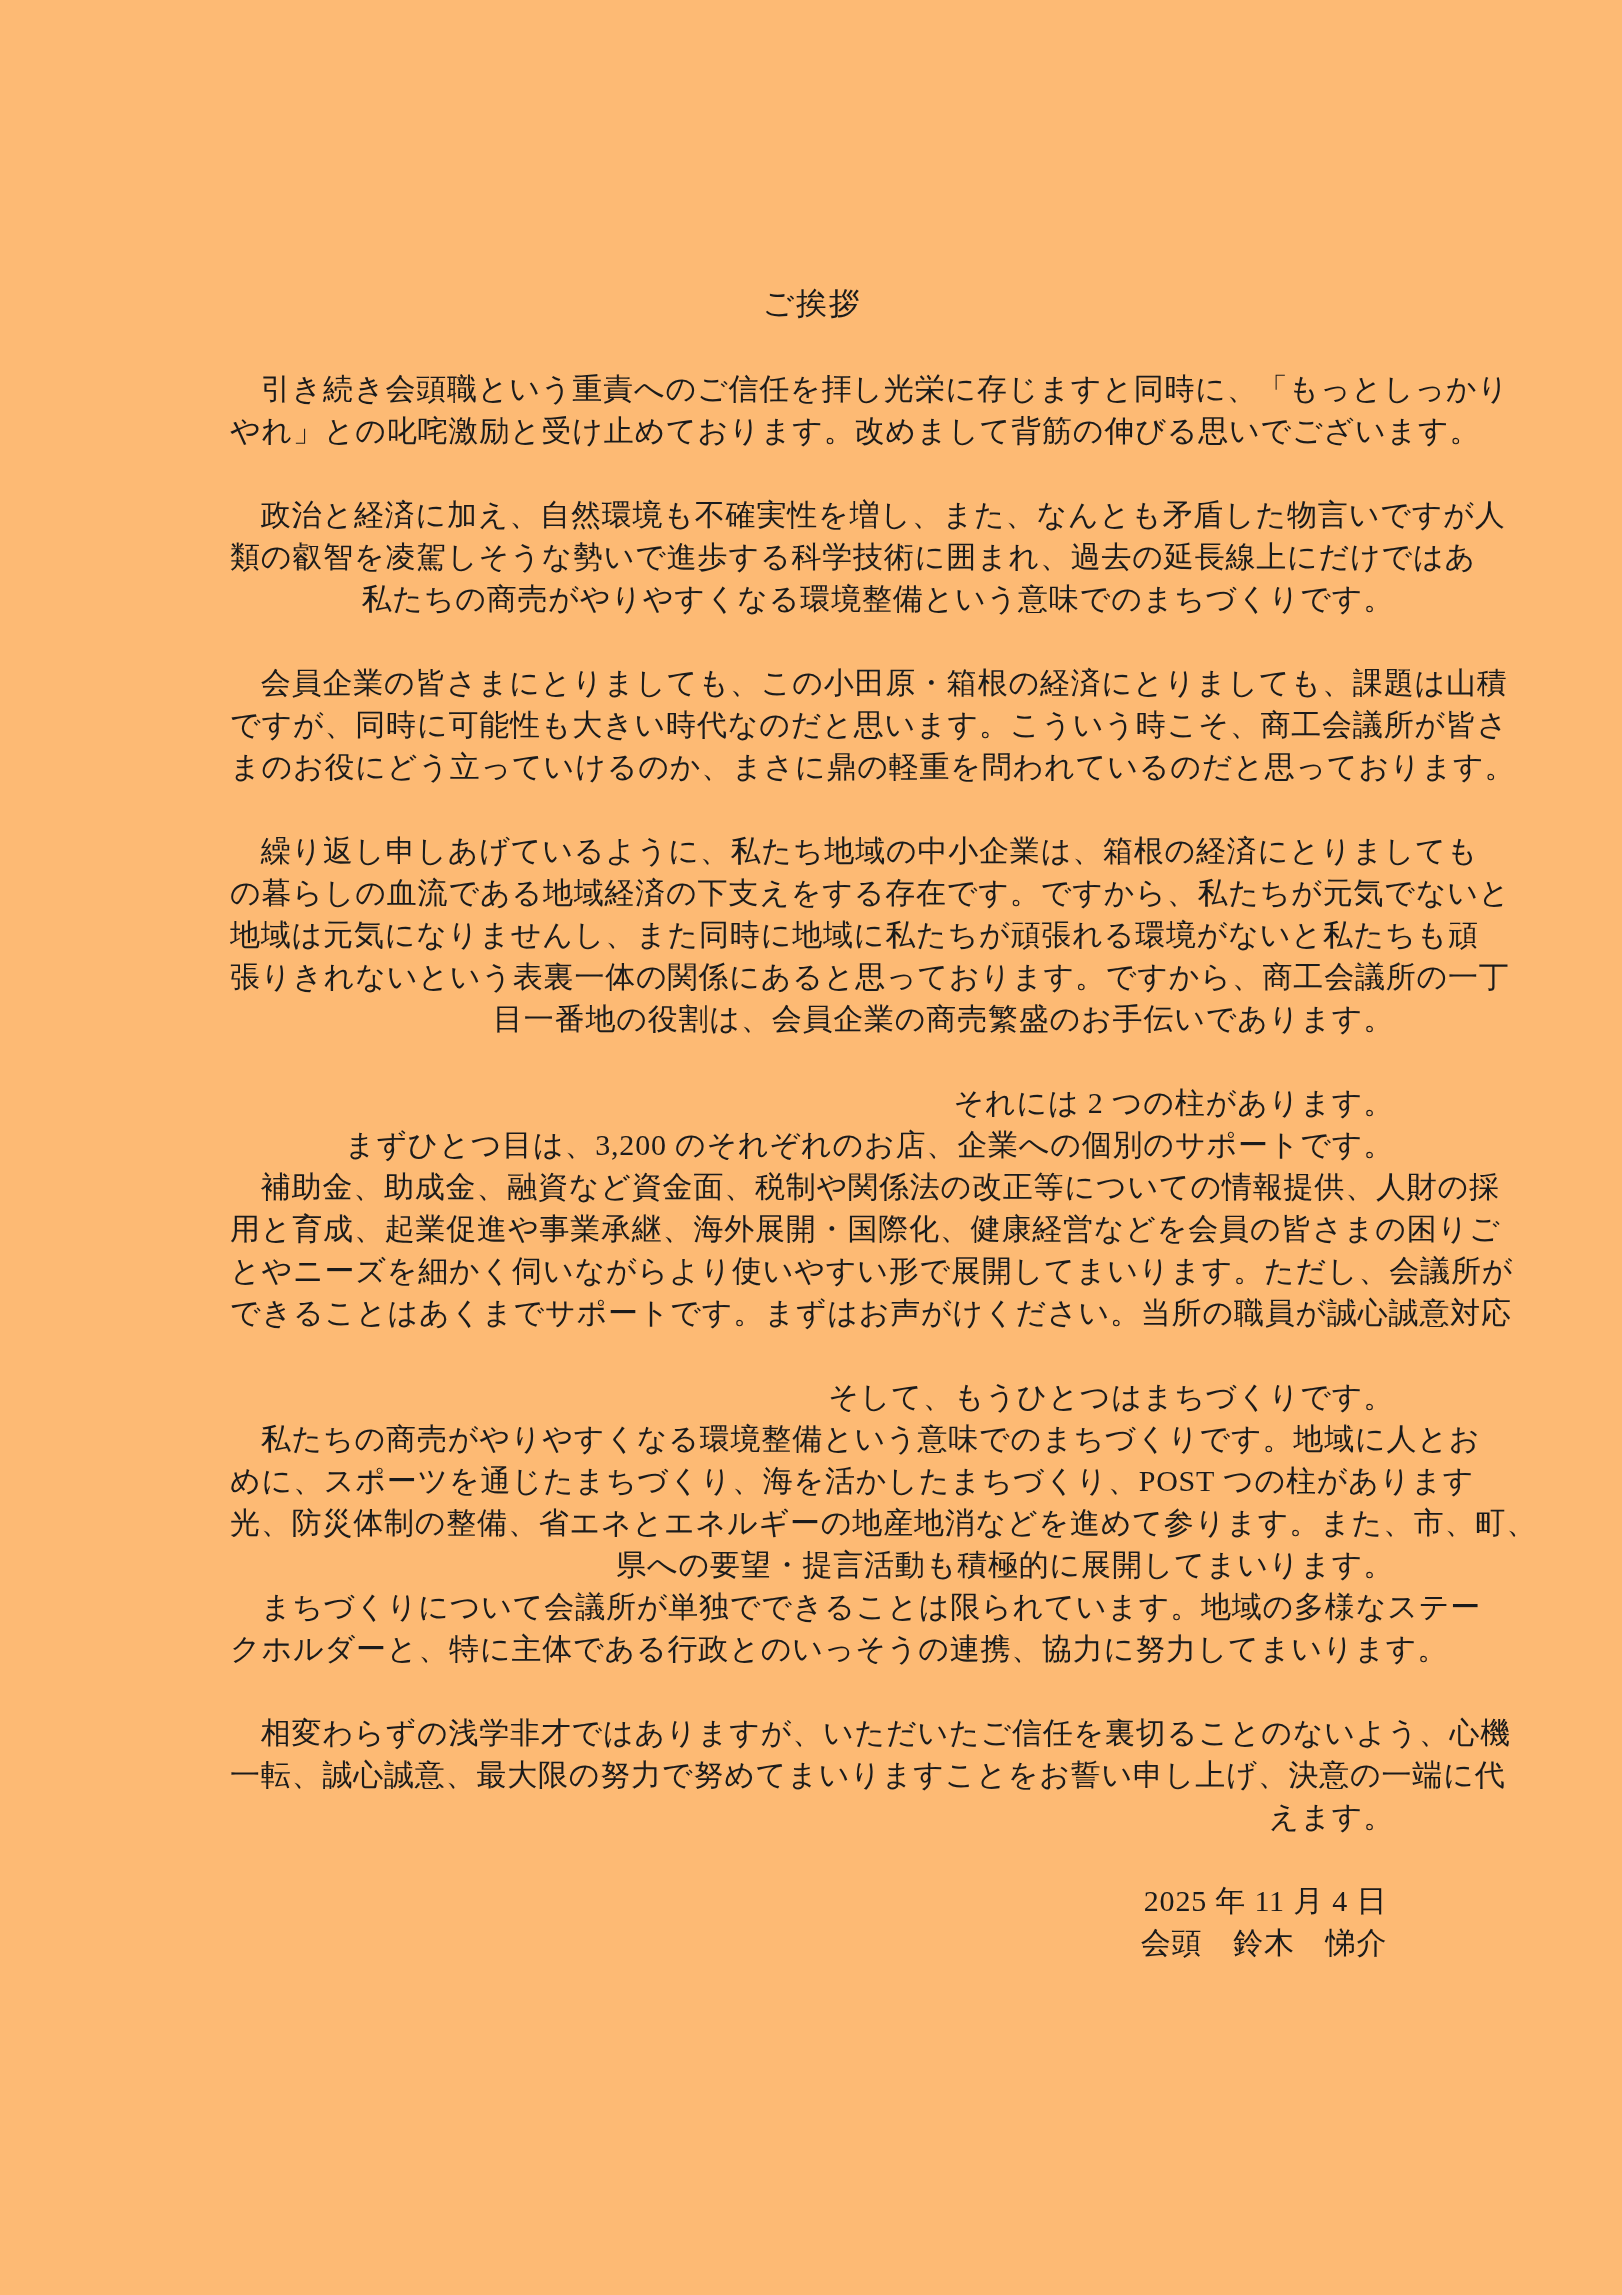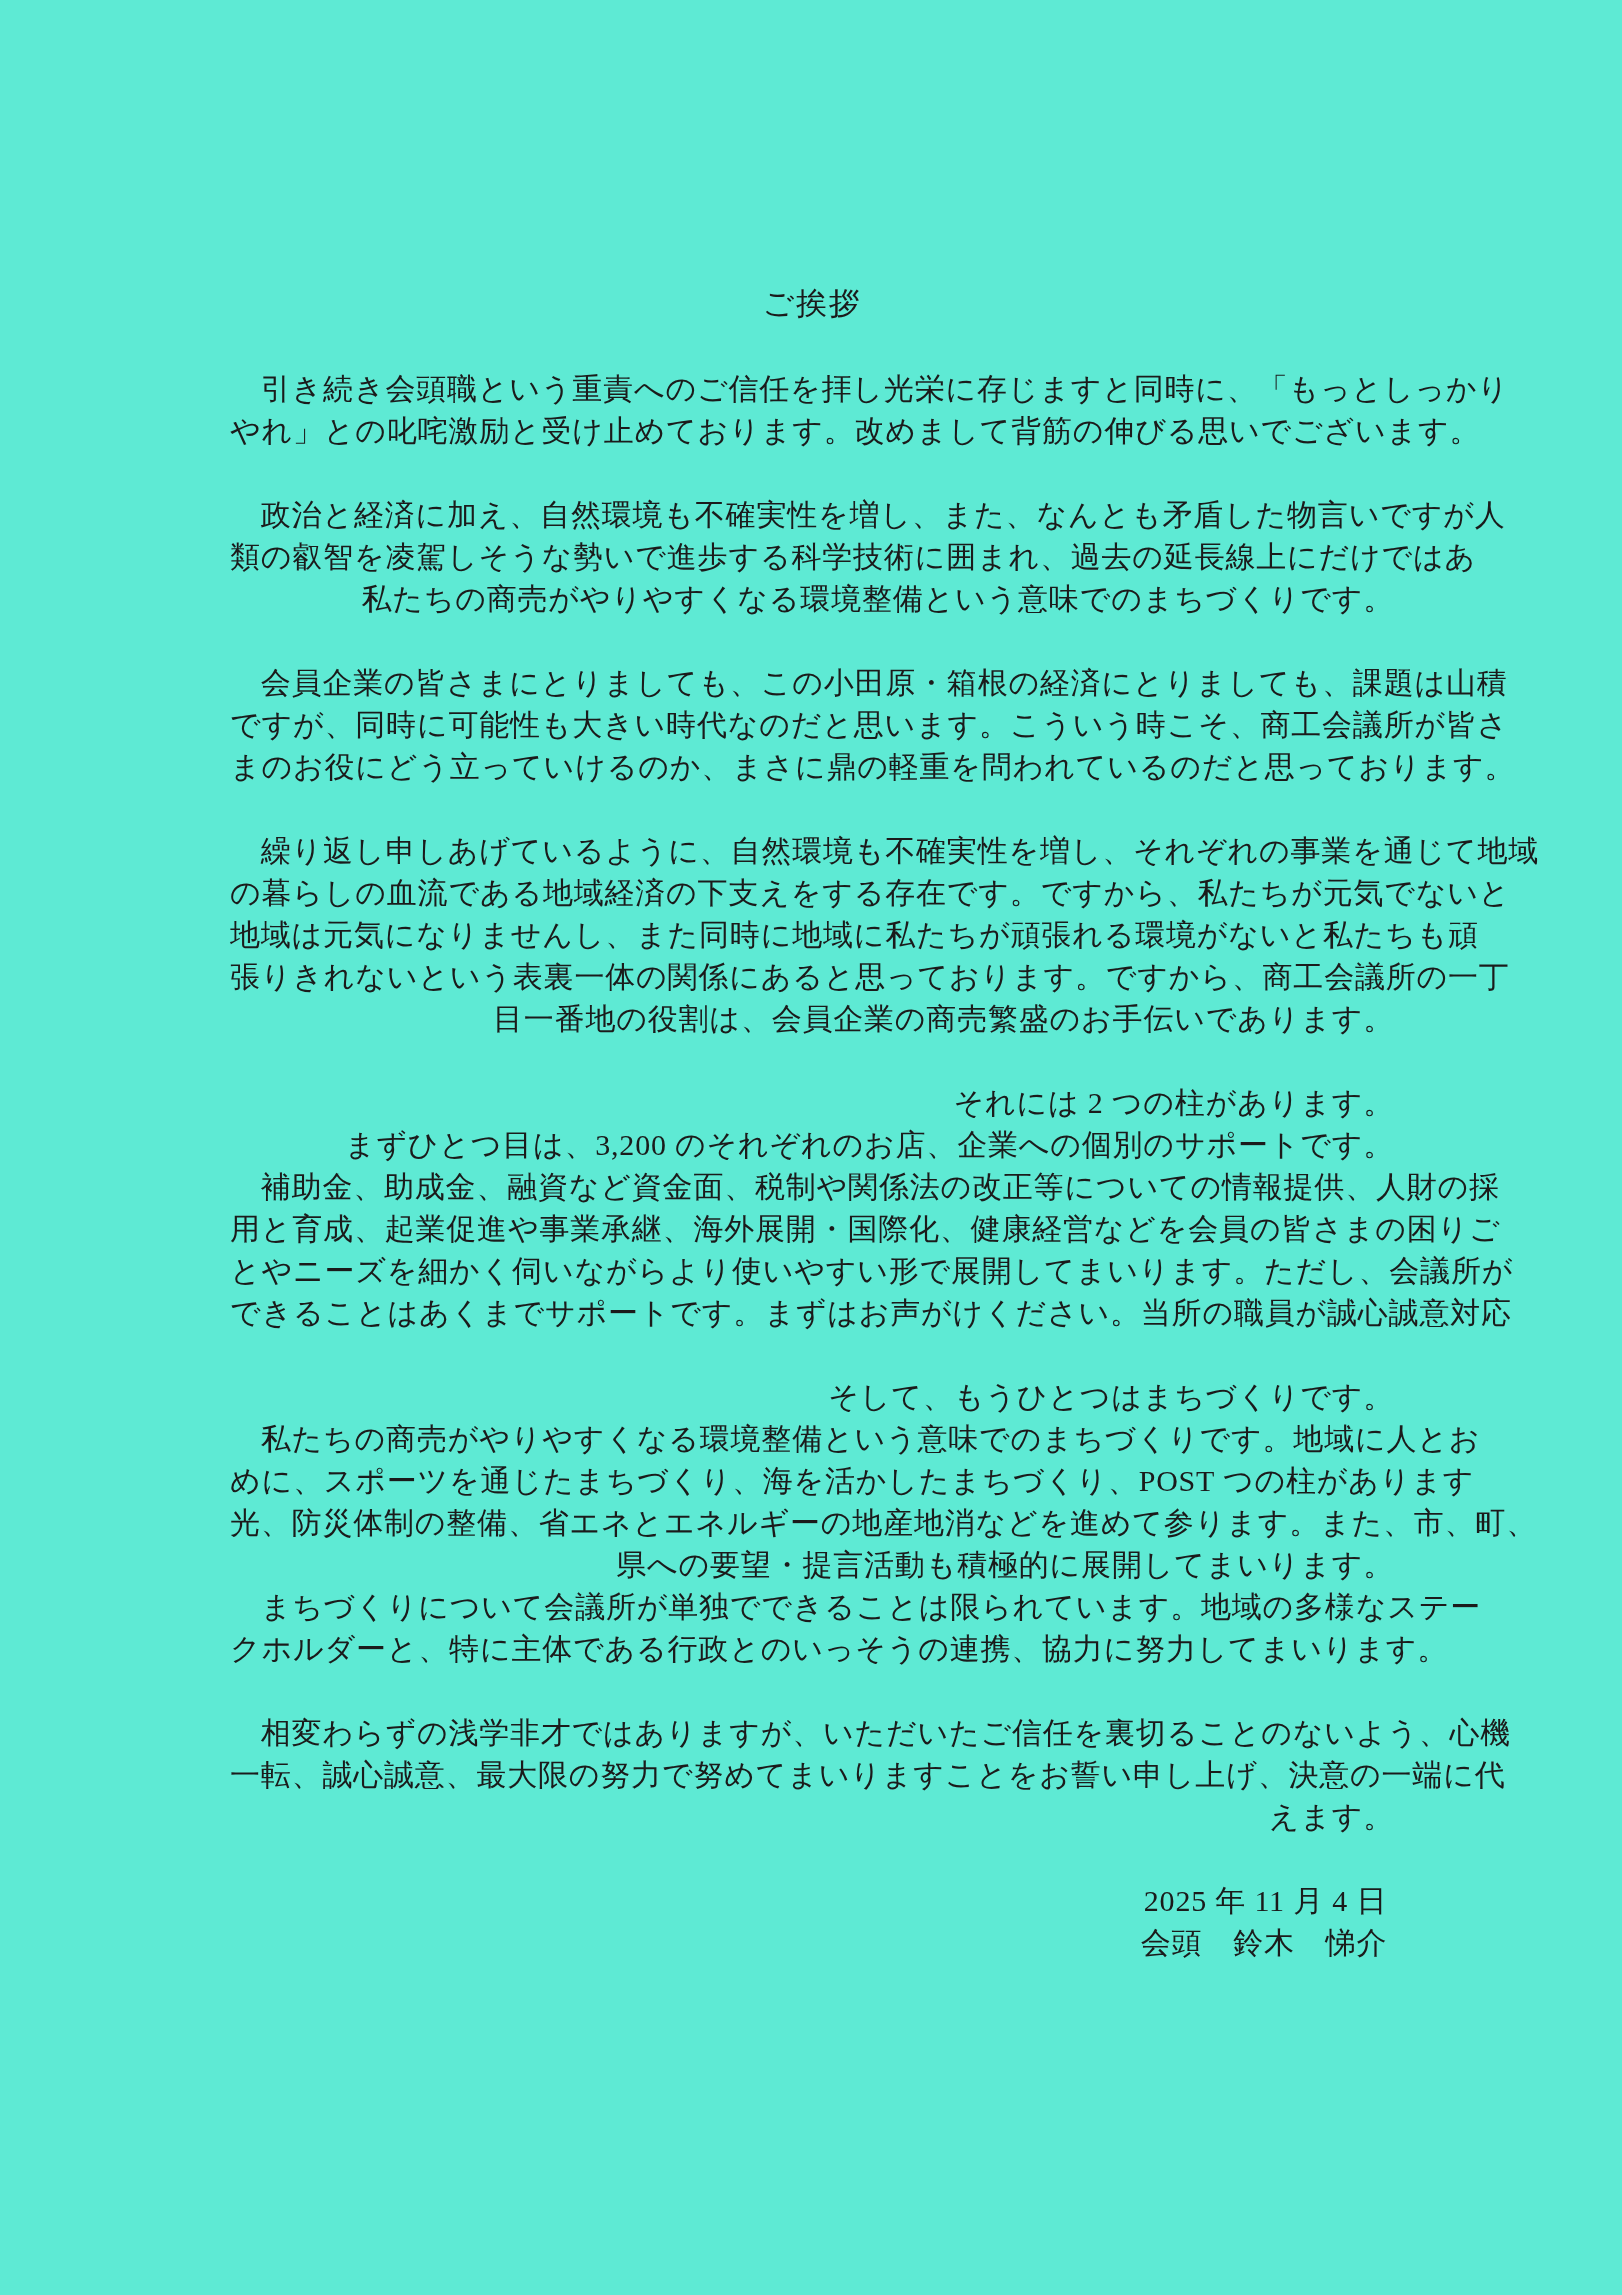--- a/index.html
+++ b/index.html
@@ -4,21 +4,21 @@
 <style>
   html, body {
     margin: 0;
     padding: 0;
     background: #e8e8e8;
   }
   .page {
     position: relative;
     width: 1622px;
     height: 2295px;
-    background: #5eead4;
+    background: #fdba74;
     font-family: "Liberation Serif", "DejaVu Serif", serif;
     color: #1b1b1b;
     overflow: hidden;
   }
   .doc-title {
     position: absolute;
     top: 283px;
     left: 230px;
     width: 1164px;
     margin: 0;
@@ -70,21 +70,21 @@
           <div class="line">　政治と経済に加え、自然環境も不確実性を増し、また、なんとも矛盾した物言いですが人</div>
           <div class="line">類の叡智を凌駕しそうな勢いで進歩する科学技術に囲まれ、過去の延長線上にだけではあ</div>
           <div class="line">私たちの商売がやりやすくなる環境整備という意味でのまちづくりです。</div>
         </div>
         <div class="para">
           <div class="line">　会員企業の皆さまにとりましても、この小田原・箱根の経済にとりましても、課題は山積</div>
           <div class="line">ですが、同時に可能性も大きい時代なのだと思います。こういう時こそ、商工会議所が皆さ</div>
           <div class="line">まのお役にどう立っていけるのか、まさに鼎の軽重を問われているのだと思っております。</div>
         </div>
         <div class="para">
-          <div class="line">　繰り返し申しあげているように、自然環境も不確実性を増し、それぞれの事業を通じて地域</div>
+          <div class="line">　繰り返し申しあげているように、私たち地域の中小企業は、箱根の経済にとりましても</div>
           <div class="line">の暮らしの血流である地域経済の下支えをする存在です。ですから、私たちが元気でないと</div>
           <div class="line">地域は元気になりませんし、また同時に地域に私たちが頑張れる環境がないと私たちも頑</div>
           <div class="line">張りきれないという表裏一体の関係にあると思っております。ですから、商工会議所の一丁</div>
           <div class="line">目一番地の役割は、会員企業の商売繁盛のお手伝いであります。</div>
         </div>
         <div class="para">
           <div class="line">　それには 2 つの柱があります。</div>
           <div class="line">　まずひとつ目は、3,200 のそれぞれのお店、企業への個別のサポートです。</div>
           <div class="line">　補助金、助成金、融資など資金面、税制や関係法の改正等についての情報提供、人財の採</div>
           <div class="line">用と育成、起業促進や事業承継、海外展開・国際化、健康経営などを会員の皆さまの困りご</div>

